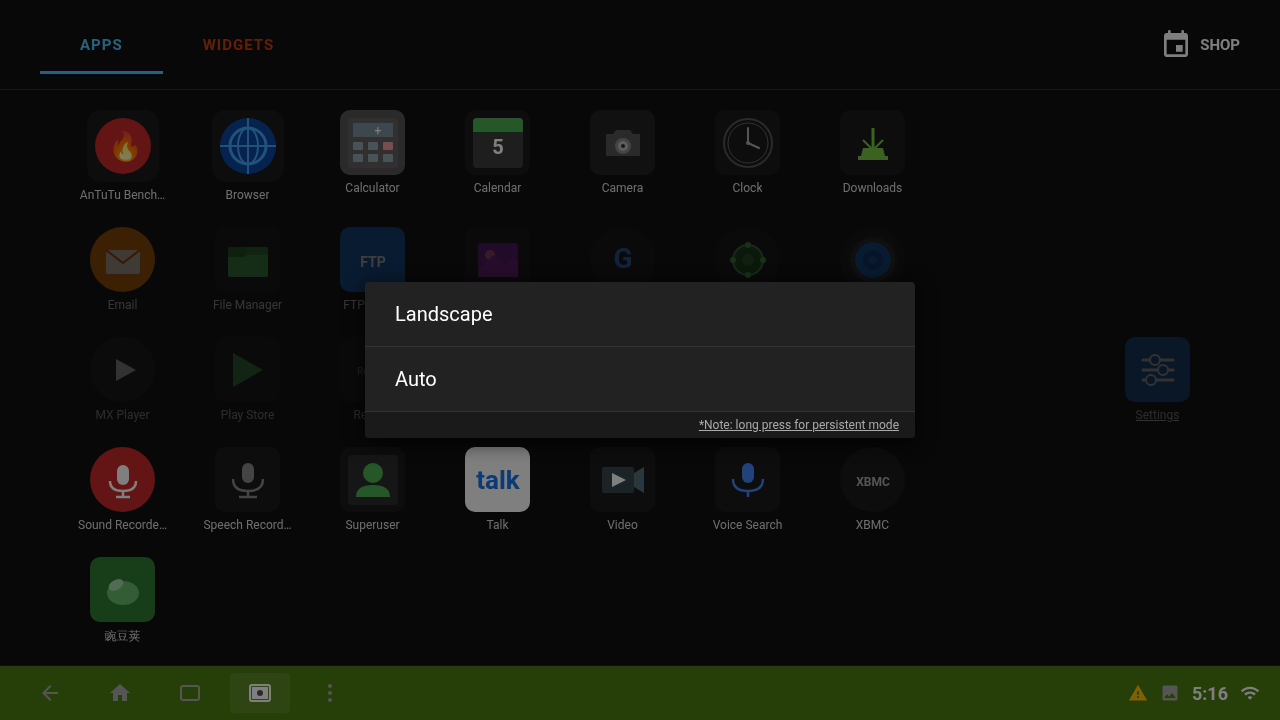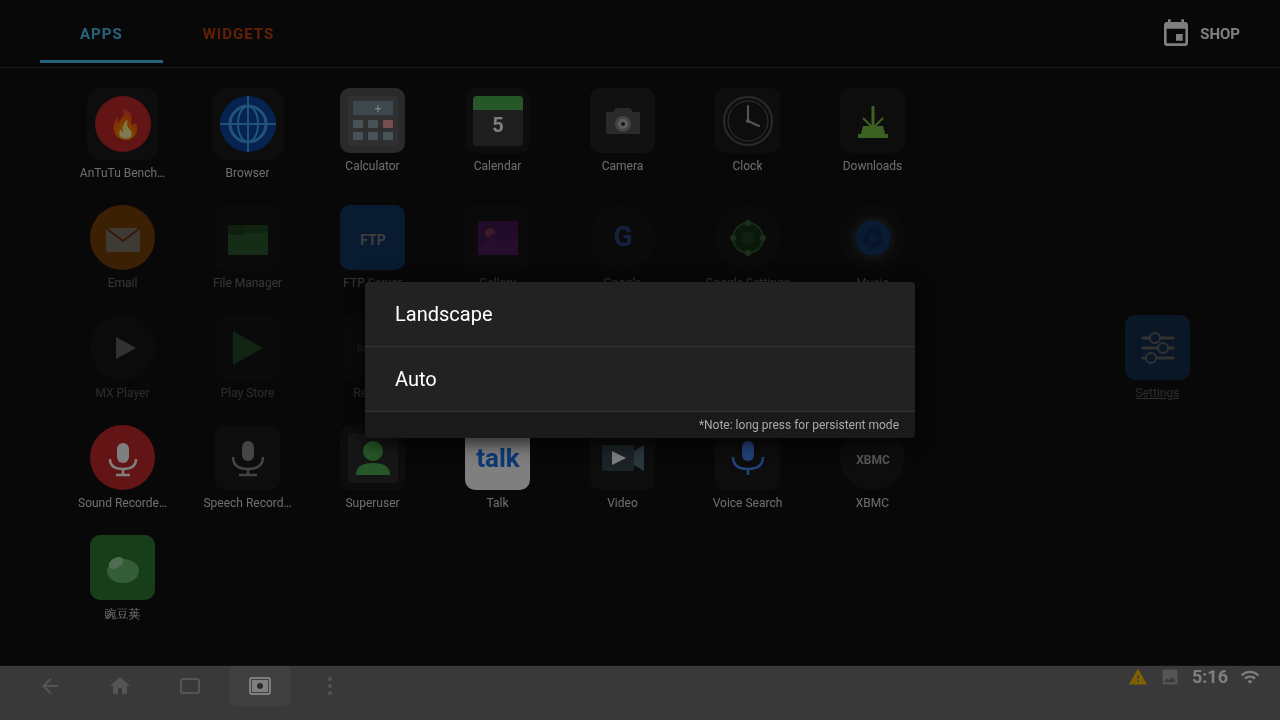--- a/index.html
+++ b/index.html
@@ -11,21 +11,21 @@
       color: #fff;
       overflow: hidden;
       position: relative;
     }
 
     
     .top-bar {
       display: flex;
       align-items: center;
       padding: 0 40px;
-      height: 68px;
+      height: 90px;
       border-bottom: 1px solid #333;
     }
     .tab-group {
       display: flex;
       gap: 0;
     }
     .tab {
       padding: 20px 40px;
       font-size: 15px;
       font-weight: bold;
@@ -140,32 +140,33 @@
     }
     .popup-item:last-of-type {
       border-bottom: none;
     }
     .popup-note {
       text-align: right;
       padding: 6px 16px;
       font-size: 12px;
       color: #aaa;
       background: #1a1a1a;
+      text-decoration: underline;
     }
 
     
     .nav-bar {
       position: absolute;
       bottom: 0;
       left: 0;
       right: 0;
       height: 55px;
-      background: #737373;
-      display: flex;
-      align-items: flex-start;
+      background: #4d7c0f;
+      display: flex;
+      align-items: center;
       padding: 0 20px;
       border-top: 1px solid #222;
     }
     .nav-btn {
       width: 60px;
       height: 40px;
       display: flex;
       align-items: center;
       justify-content: center;
       cursor: pointer;

